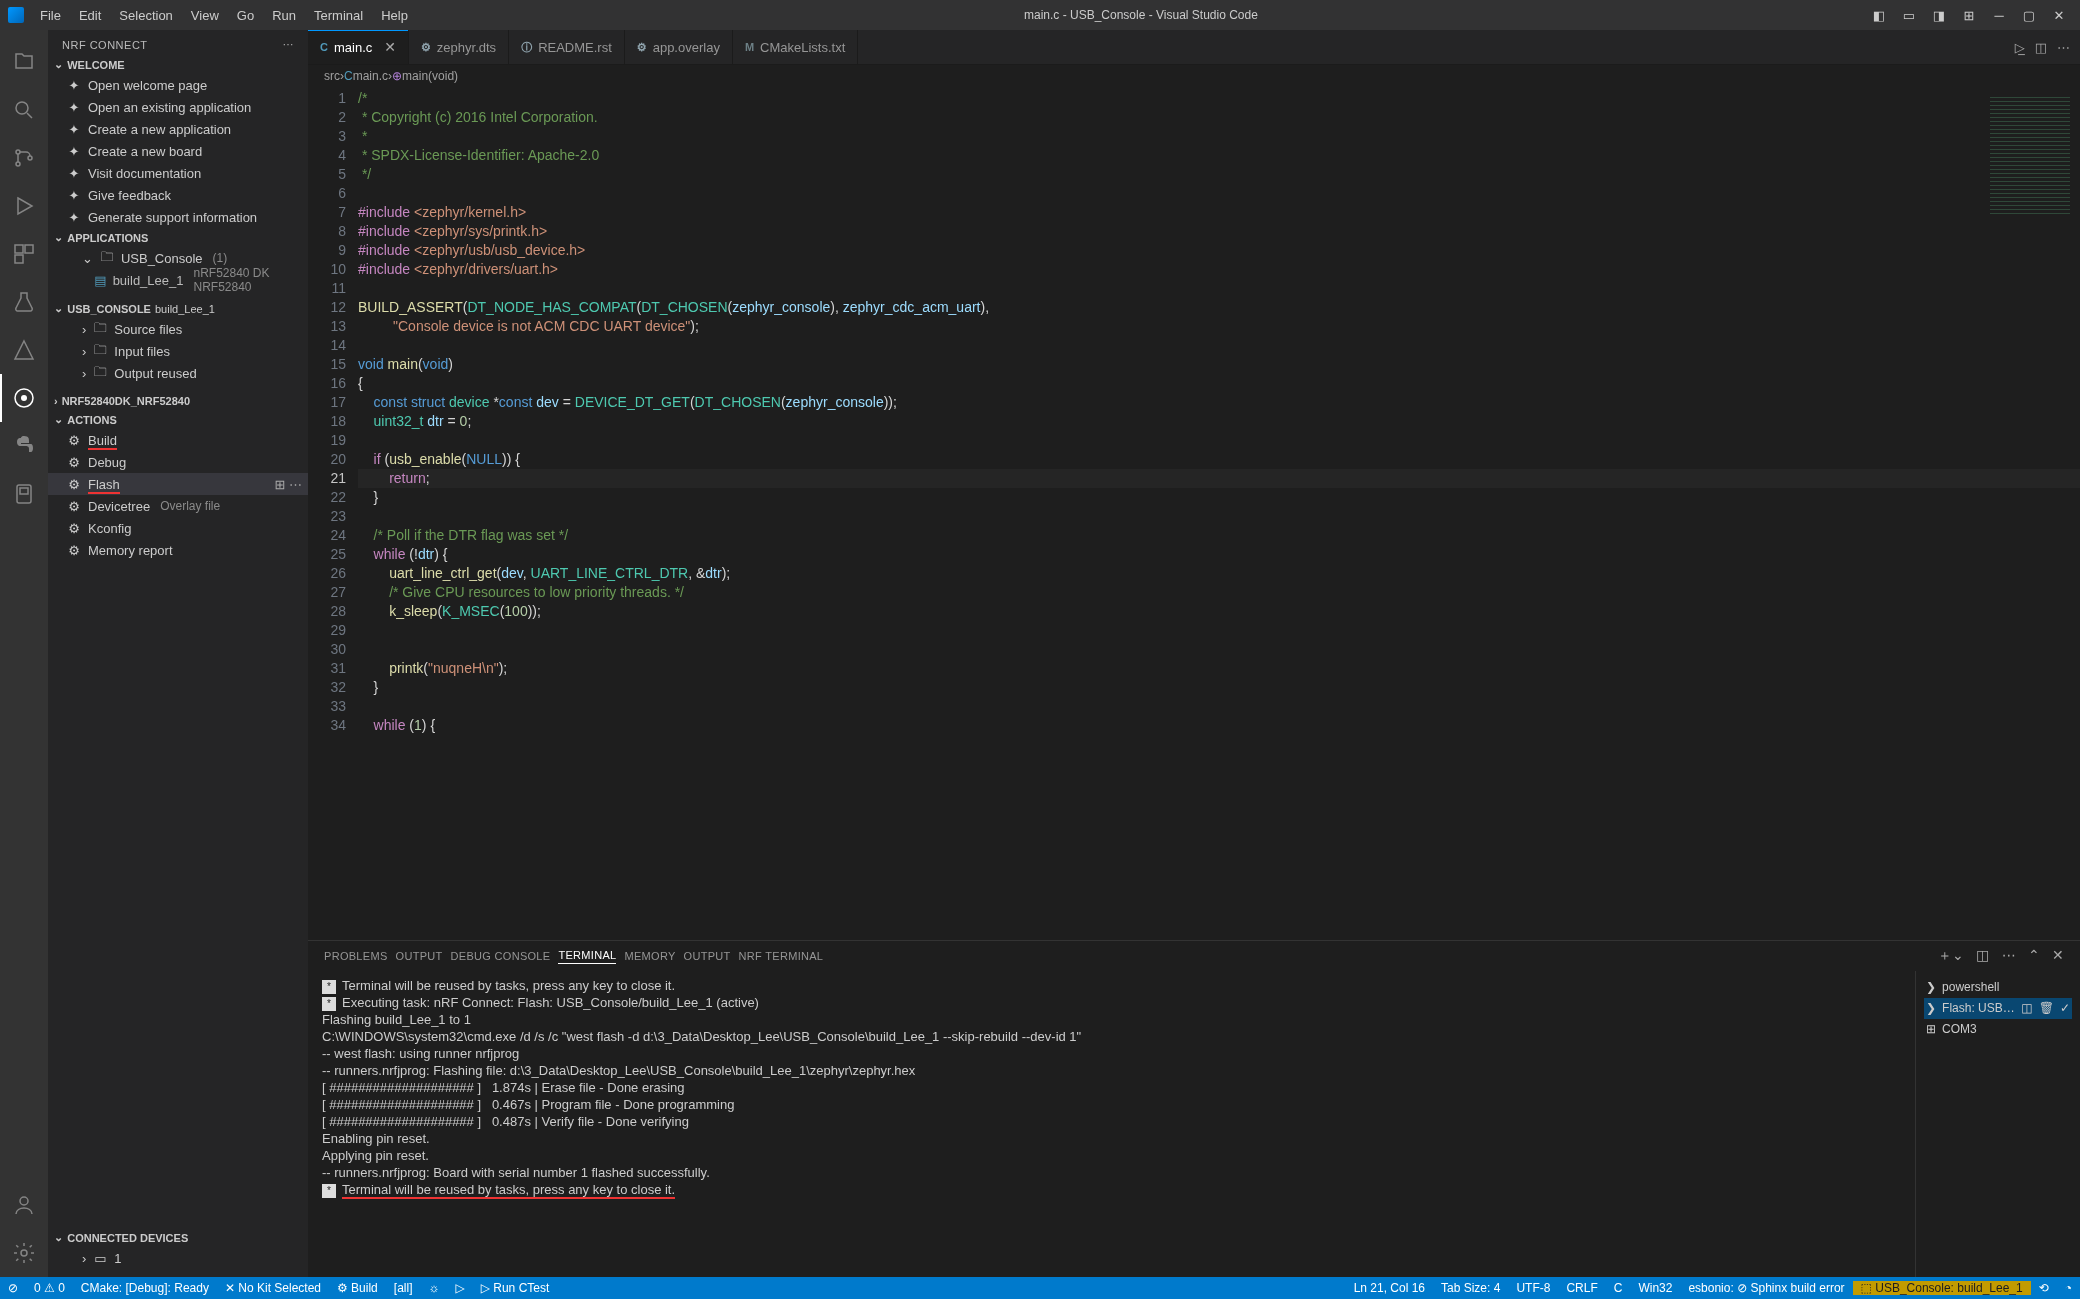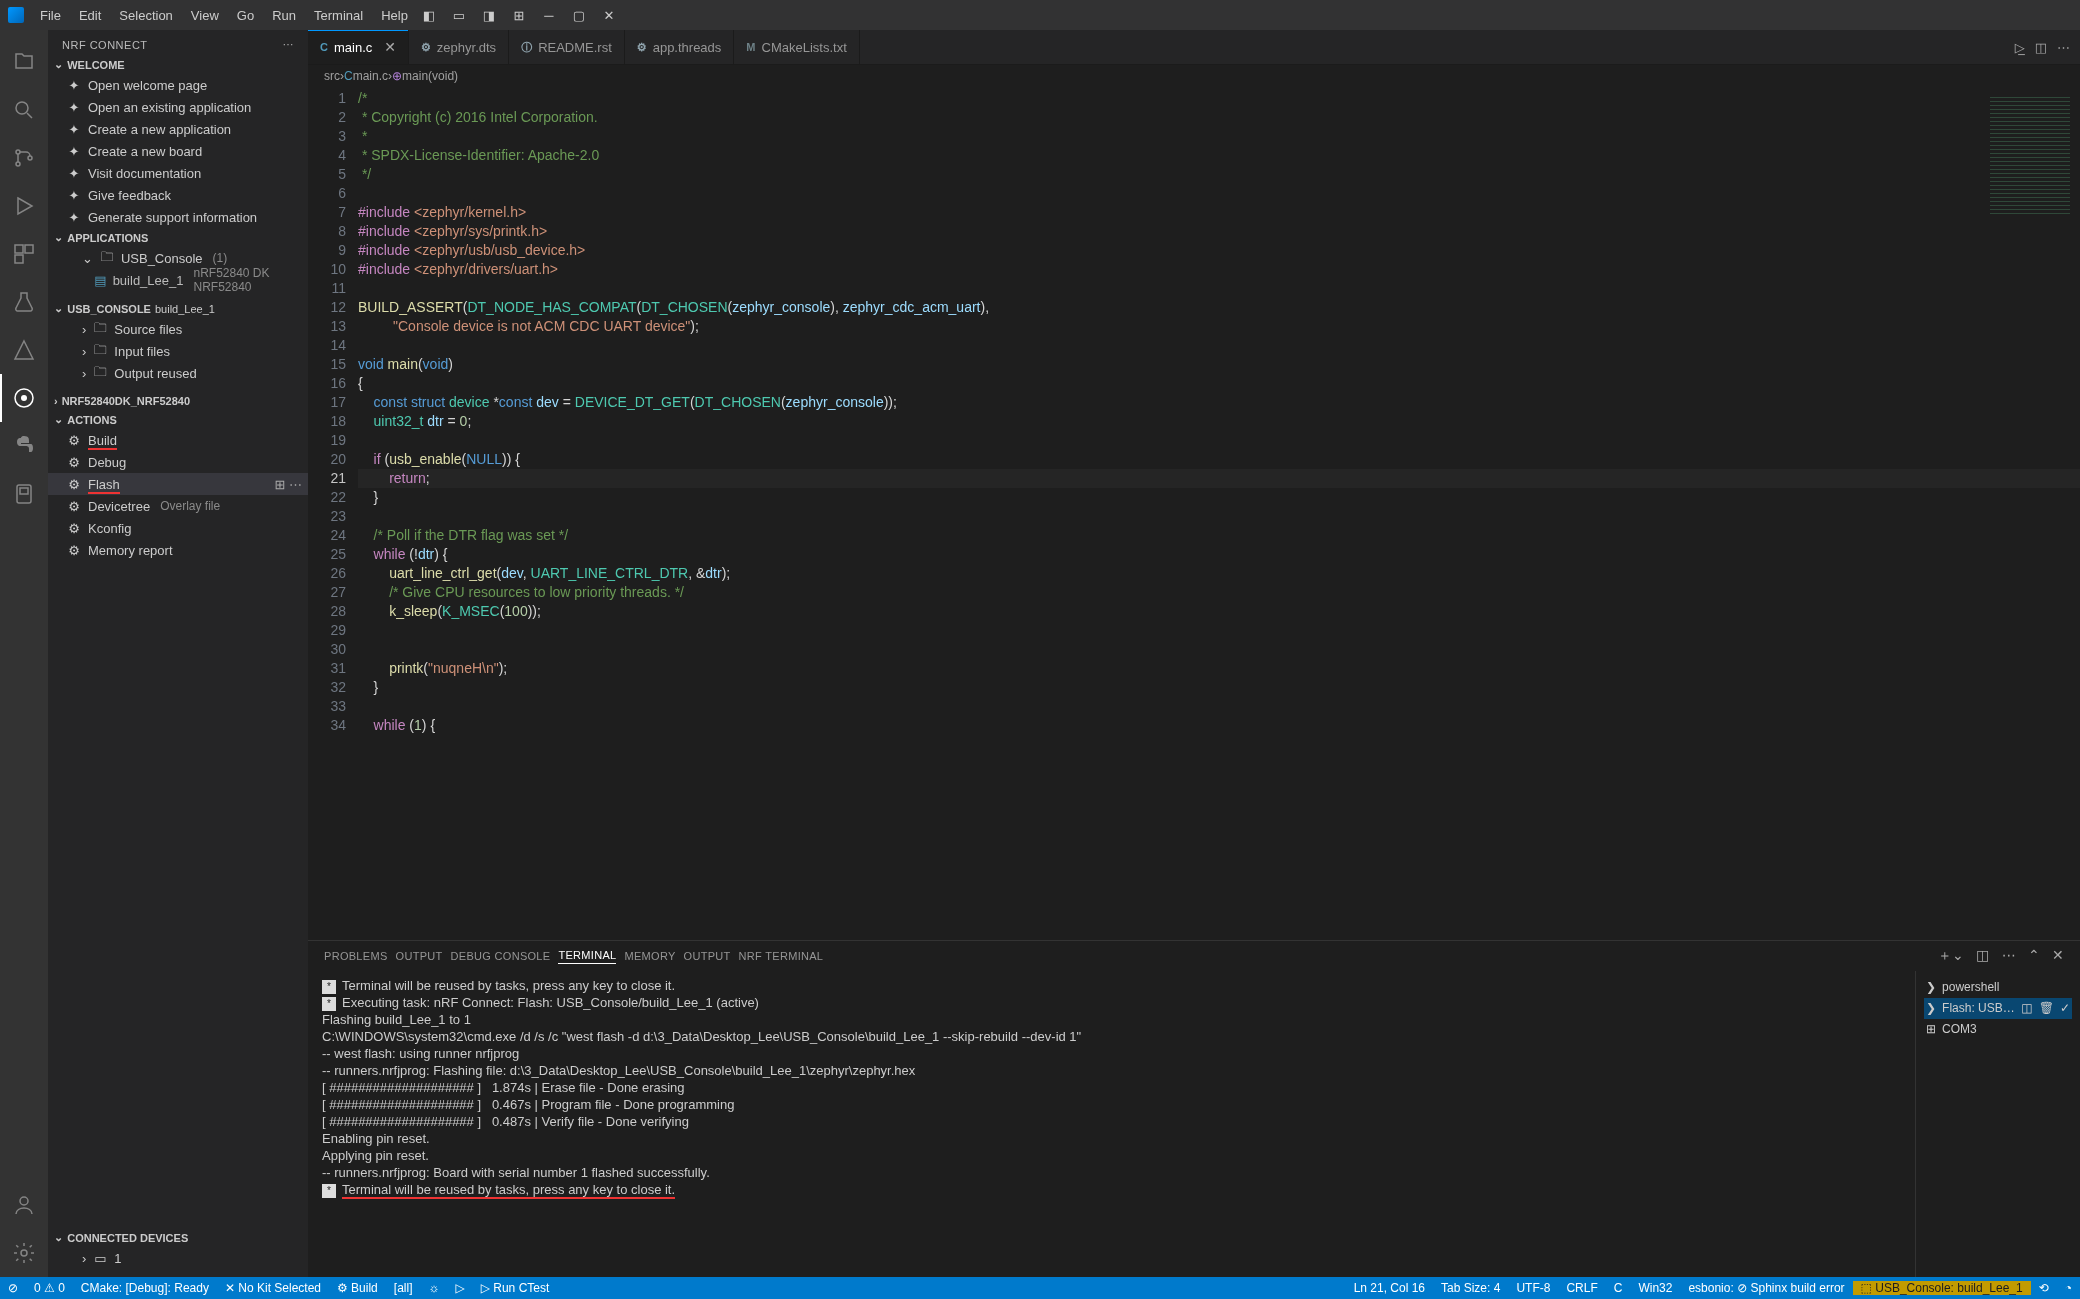--- a/index.html
+++ b/index.html
@@ -77,20 +77,21 @@
   <div class="menu-bar" id="menu-bar">
       <div class="menu-item">File</div>
       <div class="menu-item">Edit</div>
       <div class="menu-item">Selection</div>
       <div class="menu-item">View</div>
       <div class="menu-item">Go</div>
       <div class="menu-item">Run</div>
       <div class="menu-item">Terminal</div>
       <div class="menu-item">Help</div>
     </div>
+  <div class="title-text">main.c - USB_Console - Visual Studio Code</div>
   <div class="win-controls">
     <div class="wc">◧</div>
     <div class="wc">▭</div>
     <div class="wc">◨</div>
     <div class="wc">⊞</div>
     <div class="wc">─</div>
     <div class="wc">▢</div>
     <div class="wc">✕</div>
   </div>
 </div>
@@ -311,21 +312,21 @@
         <div class="tab">
           <span style="color:#90a4ae;font-weight:bold;font-size:11px">⚙</span>
           <span>zephyr.dts</span>
         </div>
         <div class="tab">
           <span style="color:#90a4ae;font-weight:bold;font-size:11px">ⓘ</span>
           <span>README.rst</span>
         </div>
         <div class="tab">
           <span style="color:#90a4ae;font-weight:bold;font-size:11px">⚙</span>
-          <span>app.threads</span>
+          <span>app.overlay</span>
         </div>
         <div class="tab">
           <span style="color:#6d8086;font-weight:bold;font-size:11px">M</span>
           <span>CMakeLists.txt</span>
         </div>
         <div class="tab-right" id="tab-right">
         <span>▷̲</span>
         <span>◫</span>
         <span>⋯</span>
       </div>

